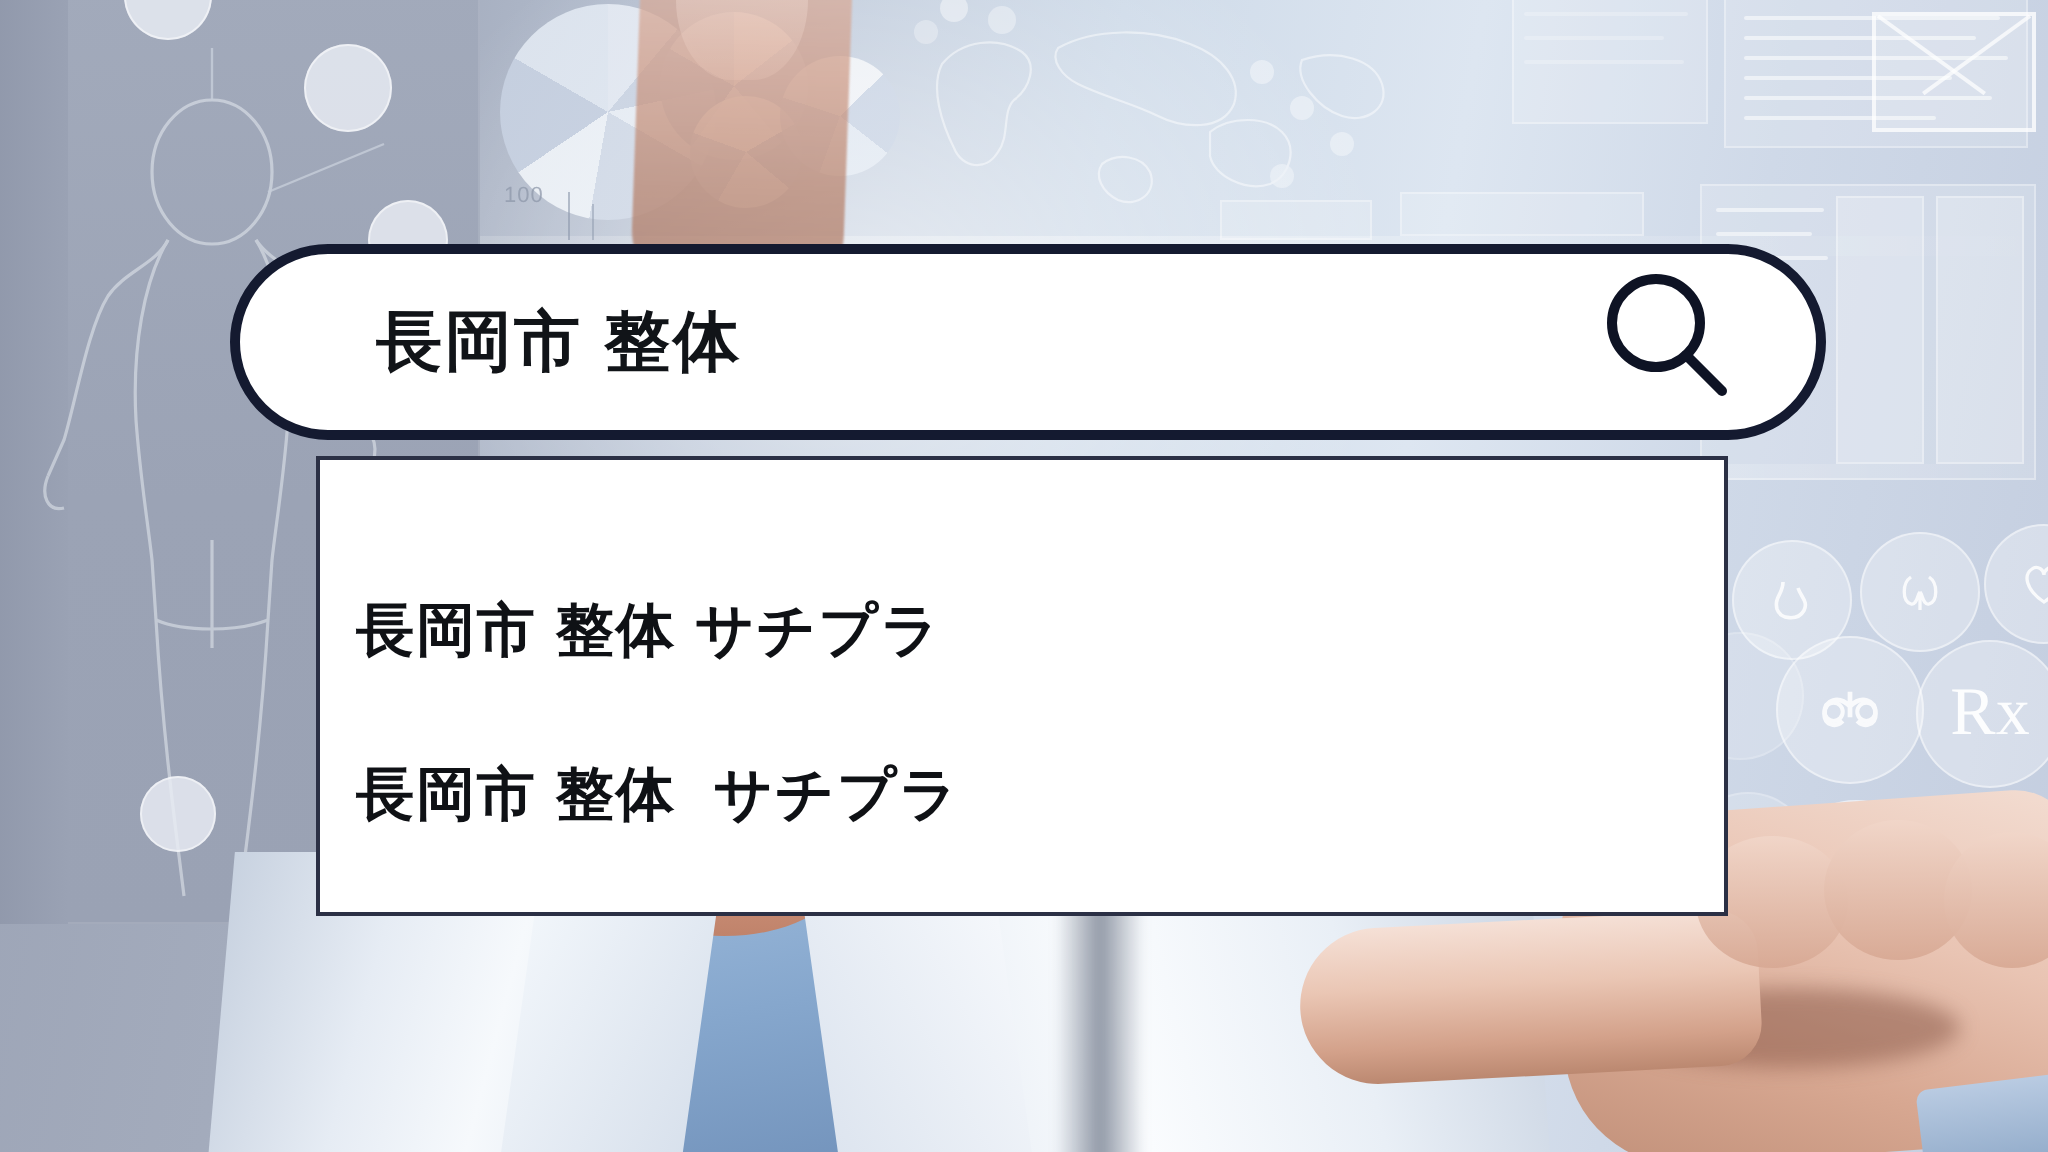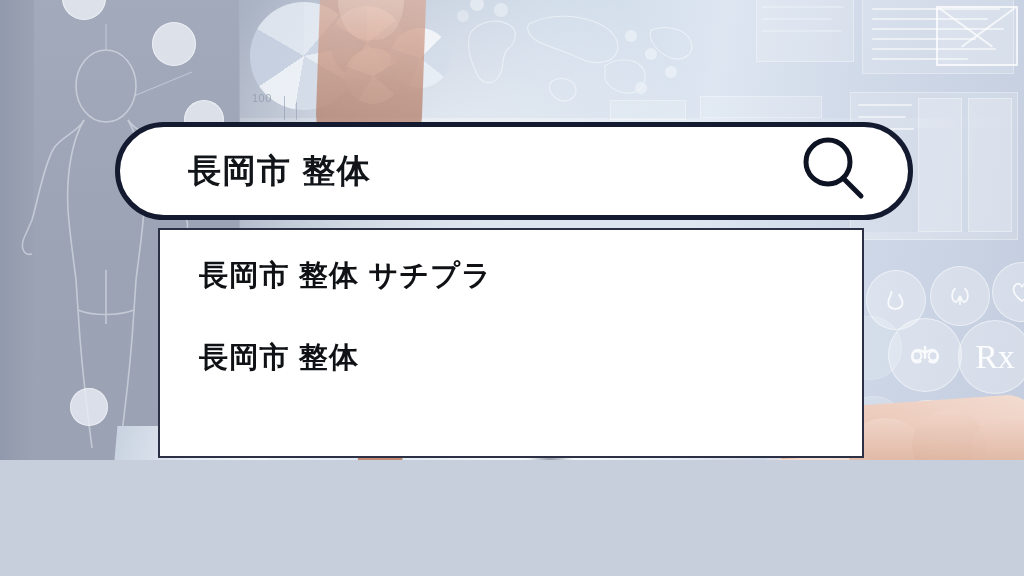--- a/index.html
+++ b/index.html
@@ -1,21 +1,21 @@
 <!DOCTYPE html>
 <html><head>
 <meta charset="utf-8">
 <style>
   html,body{margin:0;padding:0;}
   body{
     width:1024px;height:576px;overflow:hidden;
     font-family:"Liberation Sans","DejaVu Sans",sans-serif;
     background:#c7cfdd;
   }
-  .stage{position:relative;width:1024px;height:460px;overflow:hidden;}
+  .stage{position:relative;width:1024px;height:576px;overflow:hidden;}
 
   
   .bg{position:absolute;inset:0;overflow:hidden;}
 
   
   .bg-base{
     position:absolute;inset:0;
     background:
       linear-gradient(100deg,#9ba3b5 0%,#a3abbc 18%,#bcc7d8 34%,#cfdbe9 50%,#dde6f1 66%,#cfd9e8 80%,#c3cddf 100%);
   }
@@ -135,21 +135,21 @@
     letter-spacing:1.5px;white-space:nowrap;
   }
   .search-icon{position:absolute;right:38px;top:50%;transform:translateY(-50%);}
 
   
   .dropdown{
     position:absolute;left:158px;top:228px;width:706px;height:230px;
     background:#ffffff;border:2px solid #2b3045;box-sizing:border-box;
   }
   .sugg{
-    display:flex;align-items:flex-start;height:80px;padding-left:39px;
+    display:flex;align-items:flex-end;height:80px;padding-left:18px;
     font-size:29px;font-weight:700;color:#0f1115;letter-spacing:1.2px;white-space:nowrap;
   }
   .sugg-1{margin-top:26px;}
   .sugg-2{margin-top:2px;}
   .hl{color:#f73a20;}
 </style>
 </head>
 <body>
 
 <div class="stage">
@@ -320,16 +320,17 @@
       </svg>
     </span>
   </div>
 
   <div class="dropdown">
     <div class="sugg sugg-1">
       <span style="white-space: pre;">長岡市 整体 サチプラ</span>
     </div>
     <div class="sugg sugg-2">
       <span style="white-space: pre;">長岡市 整体 </span>
+        <span style="white-space: pre;"> サチプラ</span>
     </div>
   </div>
 
 </div>
 
 </body></html>

